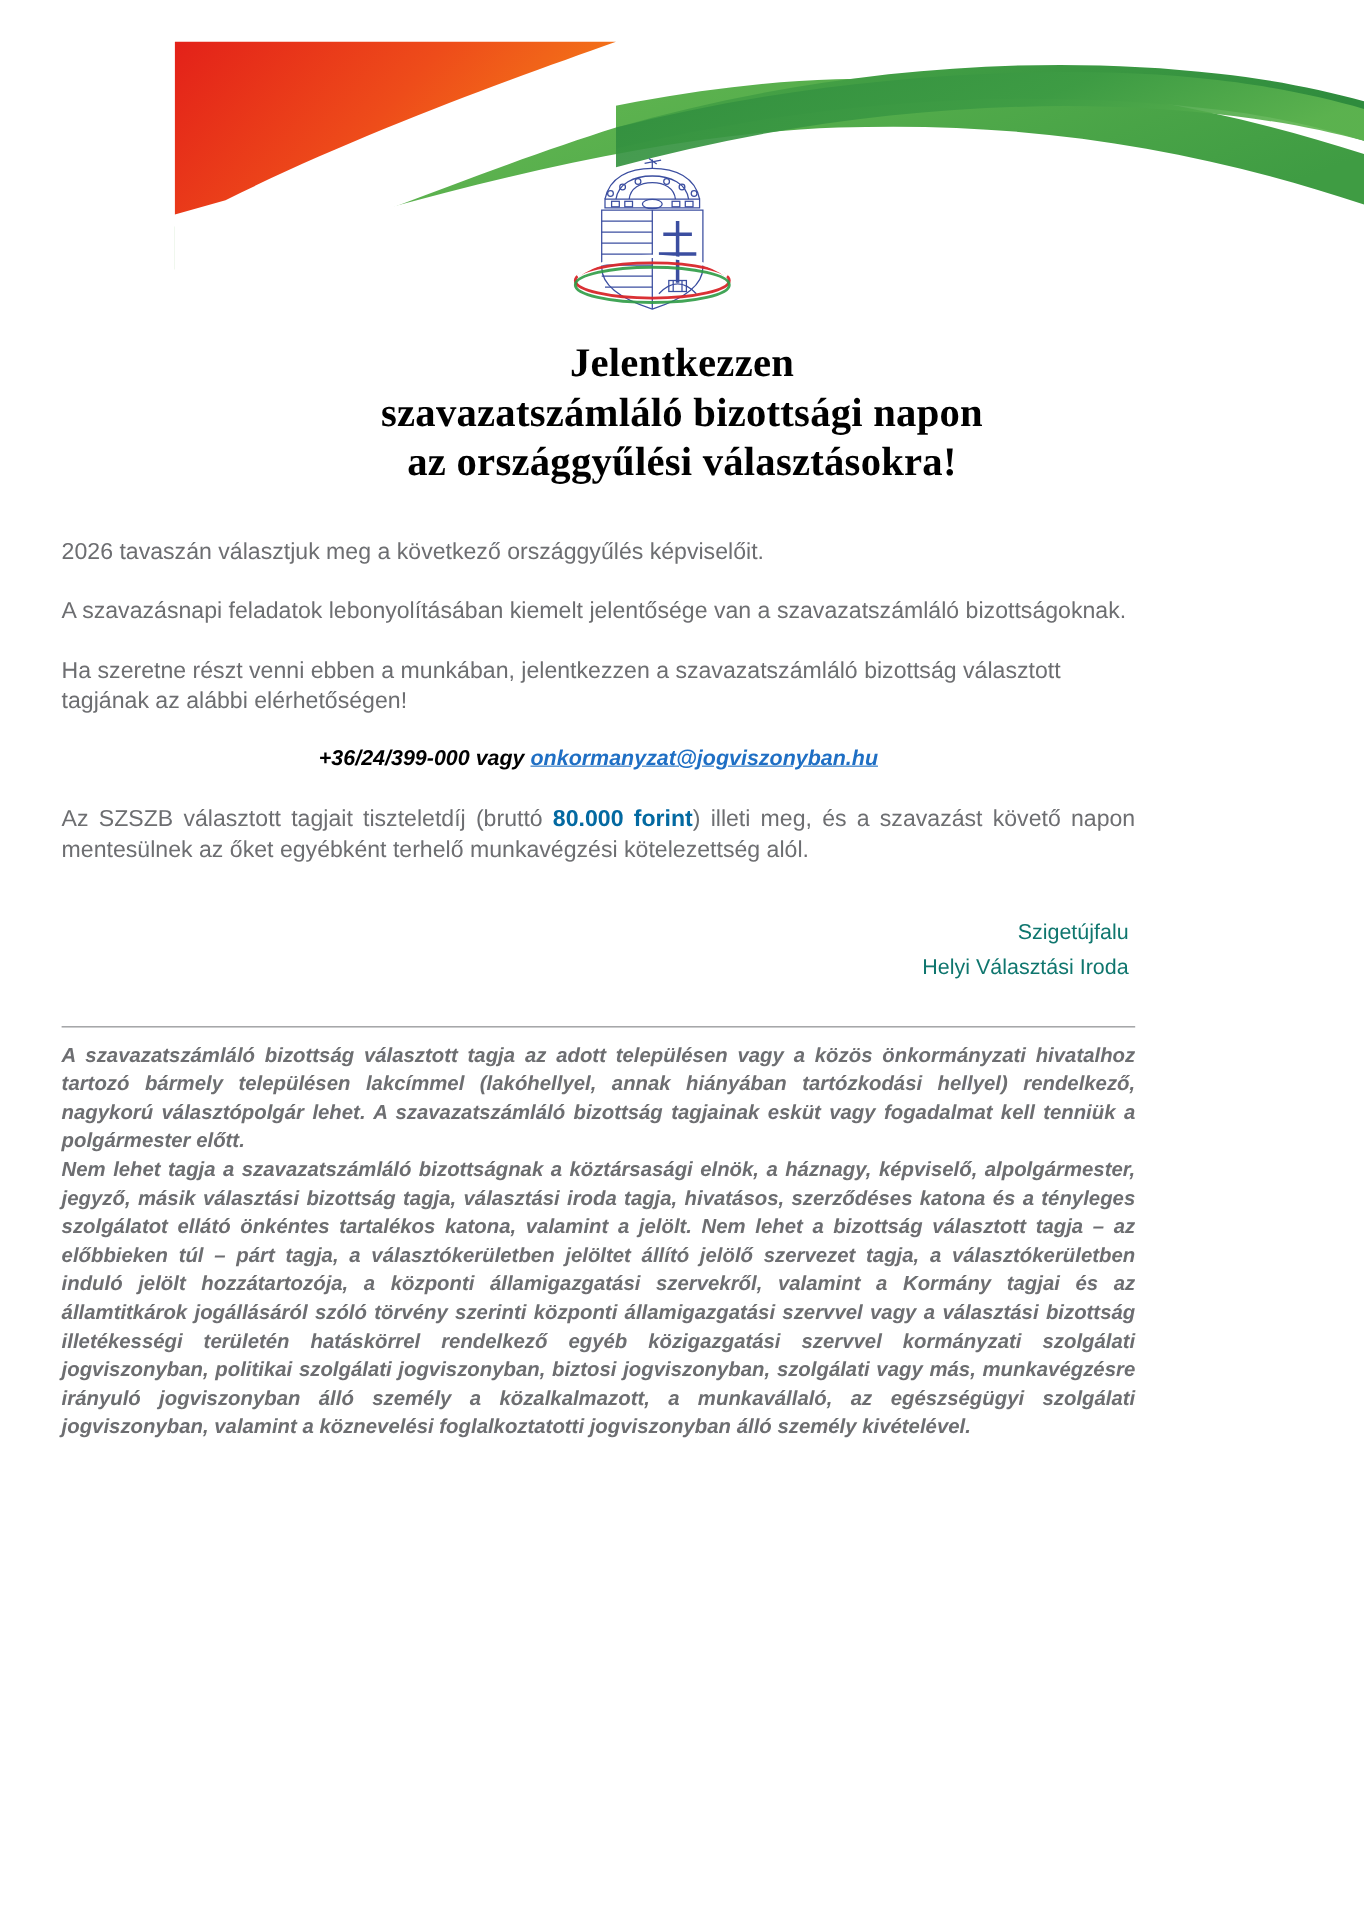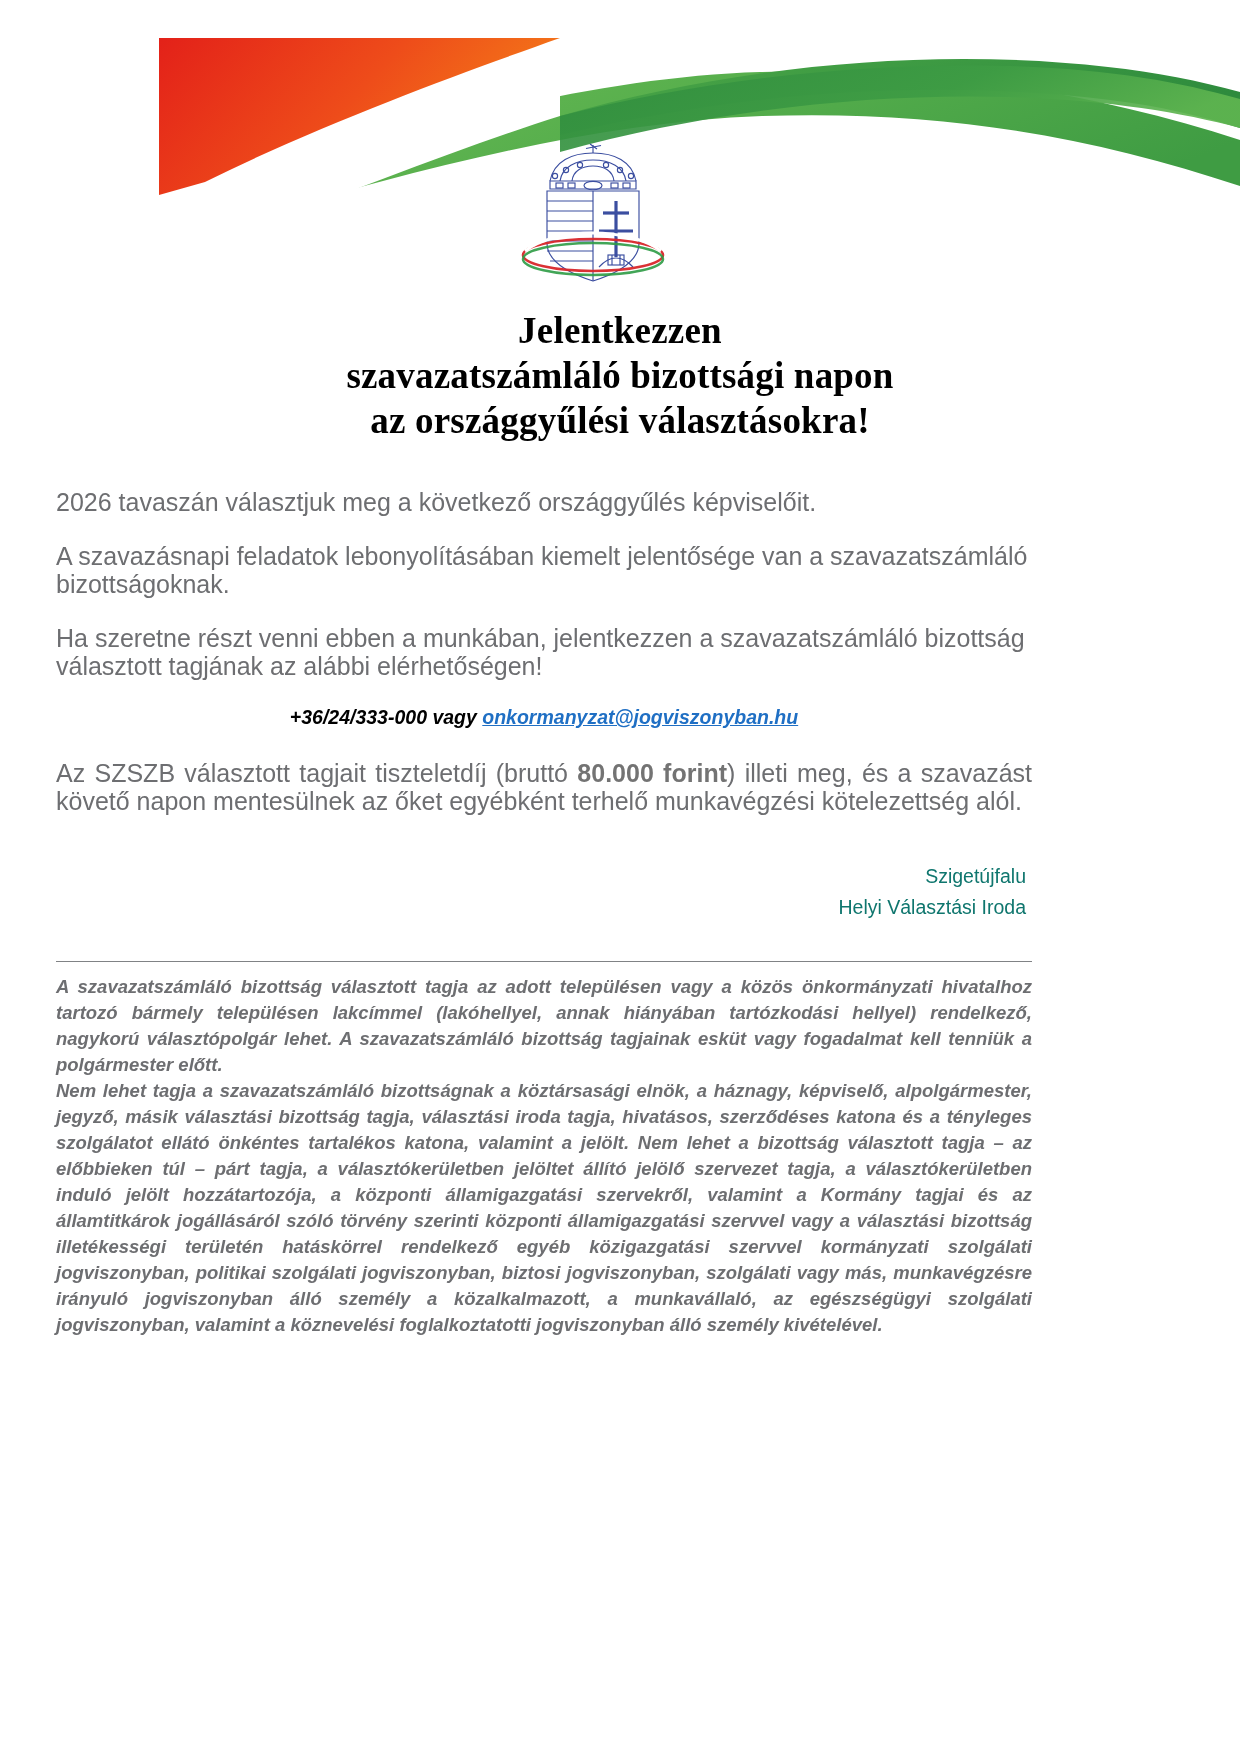--- a/index.html
+++ b/index.html
@@ -70,32 +70,32 @@
   }
 
   
   .body-wrap {
     position: absolute;
     left: 56px;
     top: 488px;
     width: 976px;
   }
   .para {
-    font-size: 25px;
+    font-size: 21px;
     line-height: 28px;
     color: #6d6e71;
     font-weight: 300;
     margin: 0 0 26px 0;
   }
   .para.justify {
     text-align: justify;
   }
   .para b {
     font-weight: bold;
-    color: #737373;
+    color: #0369a1;
   }
 
   .contact {
     text-align: center;
     font-size: 19.5px;
     font-weight: bold;
     font-style: italic;
     color: #000000;
     margin: 6px 0 30px 0;
   }
@@ -247,21 +247,21 @@
 
   <div class="body-wrap">
 
     <p class="para">2026 tavaszán választjuk meg a következő országgyűlés képviselőit.</p>
 
     <p class="para">A szavazásnapi feladatok lebonyolításában kiemelt jelentősége van a szavazatszámláló bizottságoknak.</p>
 
     <p class="para">Ha szeretne részt venni ebben a munkában, jelentkezzen a szavazatszámláló bizottság választott tagjának az alábbi elérhetőségen!</p>
 
     <p class="contact">
-      <span>+36/24/333-000 vagy </span><a class="mail" href="#">onkormanyzat@jogviszonyban.hu</a>
+      <span>+36/24/399-000 vagy </span><a class="mail" href="#">onkormanyzat@jogviszonyban.hu</a>
     </p>
 
     <p class="para justify">
       <span>Az SZSZB választott tagjait tiszteletdíj (bruttó </span><b>80.000 forint</b><span>) illeti meg, és a szavazást követő napon mentesülnek az őket egyébként terhelő munkavégzési kötelezettség alól.</span>
     </p>
 
     <div class="signature">
       <div>Szigetújfalu</div>
       <div>Helyi Választási Iroda</div>
     </div>

